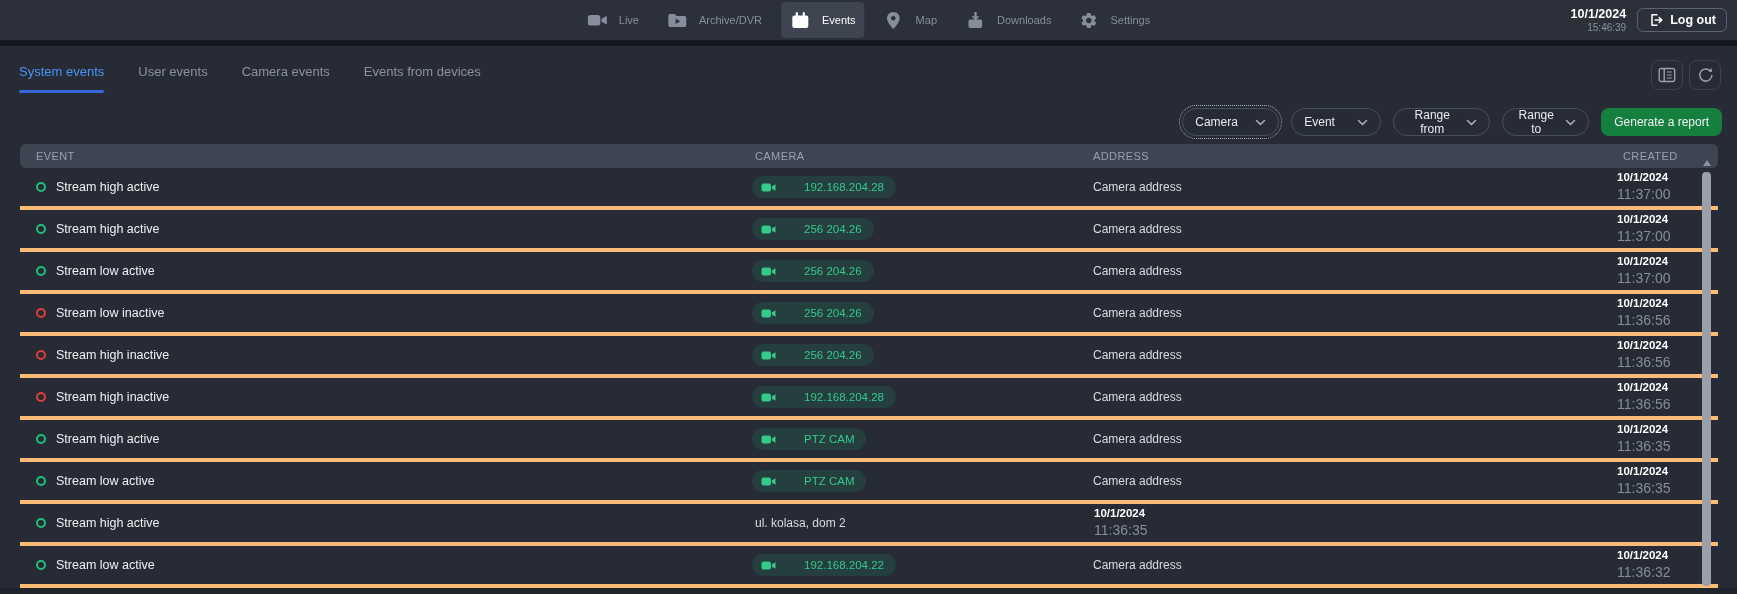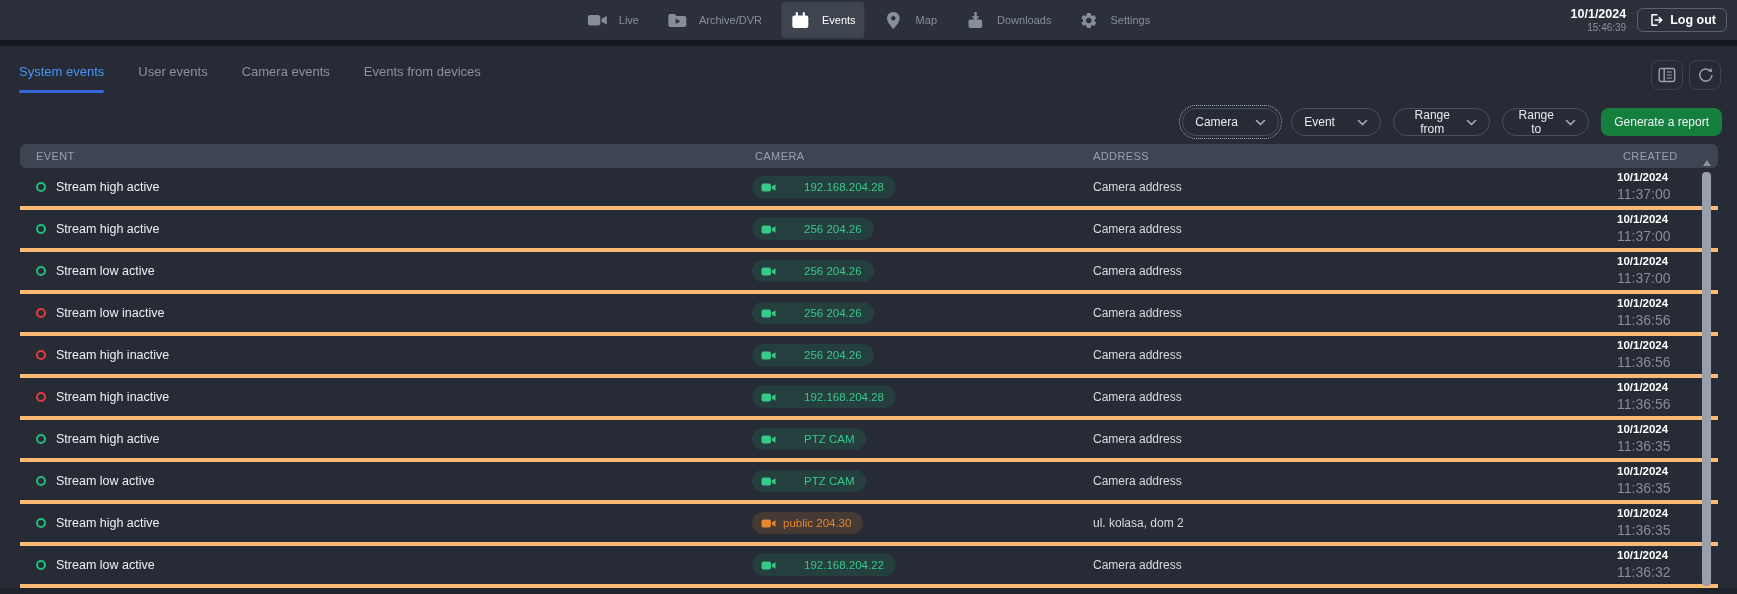--- a/index.html
+++ b/index.html
@@ -420,31 +420,20 @@
       <div class="created-date">10/1/2024</div>
       <div class="created-time">11:36:35</div>
     </div>
   </div>
 
   <div class="trow">
     <div class="cell c-event">
       <span class="status-ring" data-variant="active"></span>
       <span>Stream high active</span>
     </div>
-    <div class="cell c-camera">
-      <span class="cam-badge" data-color="orange">
-        <span style="display:flex;">
-          <svg width="15" height="11" viewBox="0 0 15 11">
-                <rect x="0.5" y="1.5" width="9.5" height="8" rx="2" fill="currentColor"></rect>
-                <path d="M11 4.2 14.5 2.2v6.6L11 6.8z" fill="currentColor"></path>
-              </svg>
-        </span>
-        <span>public 204.30</span>
-      </span>
-    </div>
     <div class="cell c-address">
       <span>ul. kolasa, dom 2</span>
     </div>
     <div class="cell c-created">
       <div class="created-date">10/1/2024</div>
       <div class="created-time">11:36:35</div>
     </div>
   </div>
 
   <div class="trow">

